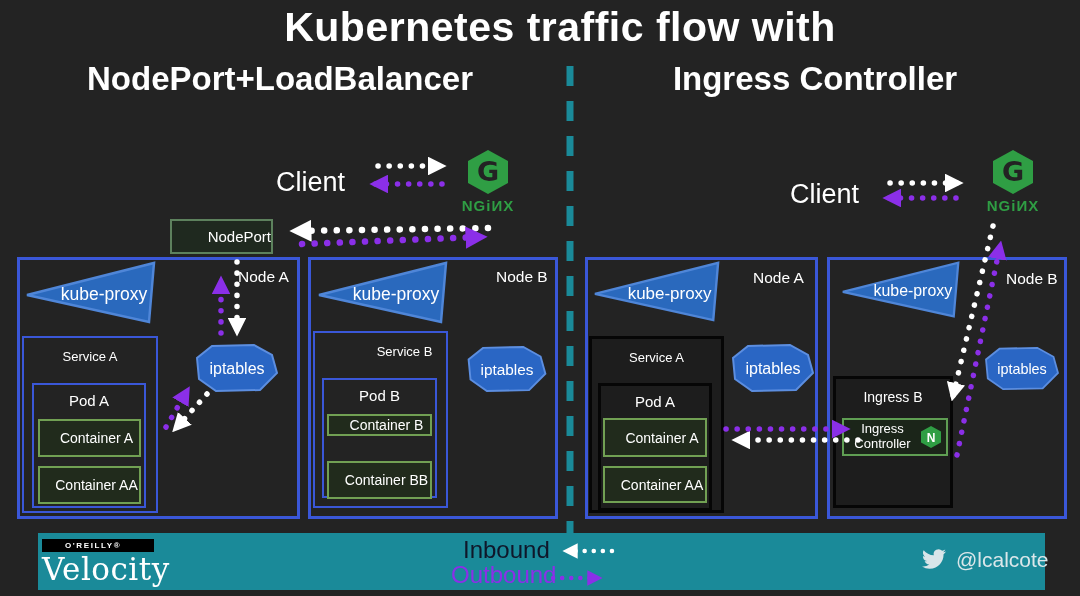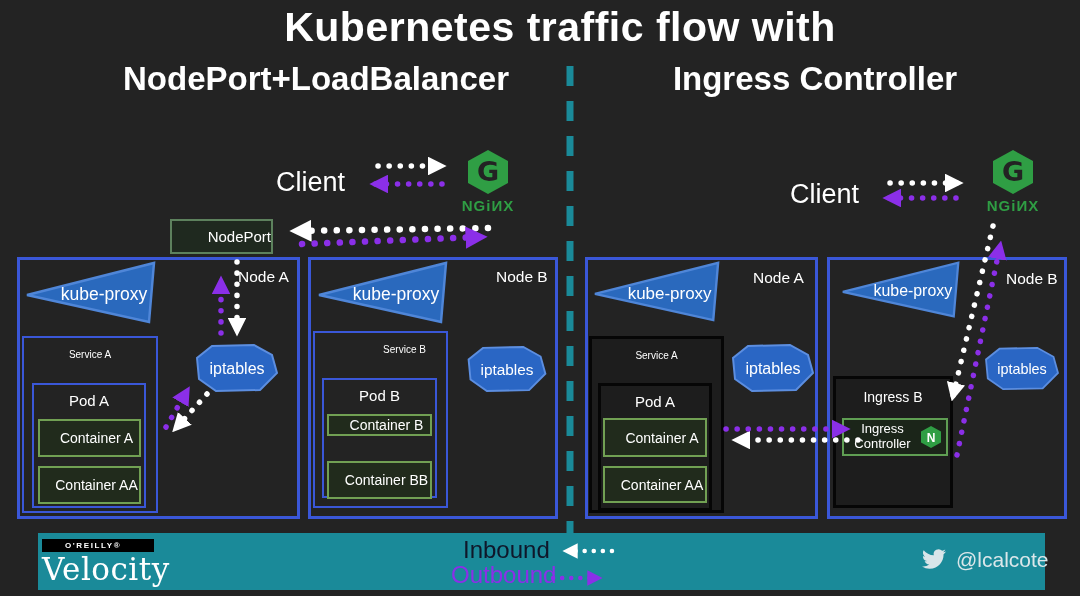--- a/index.html
+++ b/index.html
@@ -1,28 +1,28 @@
 <!DOCTYPE html>
 <html><head>
 <meta charset="utf-8">
 <style>
   html,body{margin:0;padding:0;background:#161616;}
   .stage{position:relative;width:1080px;height:596px;background:#232323;overflow:hidden;
          font-family:"Liberation Sans",sans-serif;color:#fff;}
   .title{position:absolute;left:80px;top:4px;width:960px;text-align:center;
          font-size:41px;font-weight:700;letter-spacing:.5px;}
   .heading{position:absolute;top:60px;font-size:33px;font-weight:700;text-align:center;}
-  .heading.lft{left:8px;width:560px;padding-left:28px;}
+  .heading.lft{left:0;width:560px;}
   .heading.rgt{left:580px;width:470px;}
   .client{position:absolute;font-size:27px;font-weight:400;}
   .node{position:absolute;border:3px solid #3a57d8;box-sizing:border-box;}
   .node-label{position:absolute;font-size:15.5px;color:#fff;}
   .subbox{position:absolute;border:2.5px solid #3a57d8;box-sizing:border-box;}
   .blackbox{position:absolute;border:3px solid #060606;background:#1d1d1d;box-sizing:border-box;}
-  .box-title{text-align:center;font-size:10px;margin-top:11px;}
+  .box-title{text-align:center;font-size:13px;margin-top:11px;}
   .pod-title{text-align:center;font-size:15px;margin-top:7px;}
   .greenbox{position:absolute;border:2px solid #71a053;background:#212b1c;box-sizing:border-box;
             display:flex;align-items:center;justify-content:center;font-size:14px;padding-left:14px;}
   .nodeport{position:absolute;left:170px;top:219px;width:103px;height:35px;
             border:2px solid #5d815d;background:#1f291f;box-sizing:border-box;
             display:flex;align-items:center;justify-content:flex-end;font-size:15px;}
   .shape-svg{position:absolute;}
   .kp-text{font-size:17.5px;fill:#fff;font-family:"Liberation Sans",sans-serif;}
   .ipt-text{font-size:16px;fill:#fff;font-family:"Liberation Sans",sans-serif;}
   .nginx{position:absolute;width:72px;text-align:center;}

